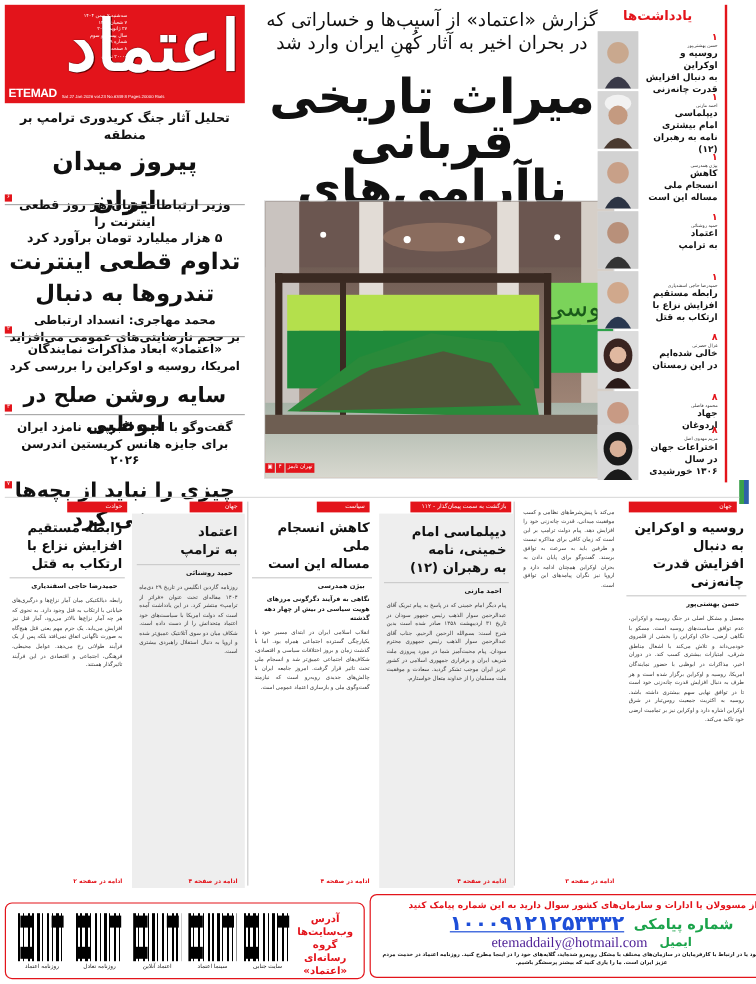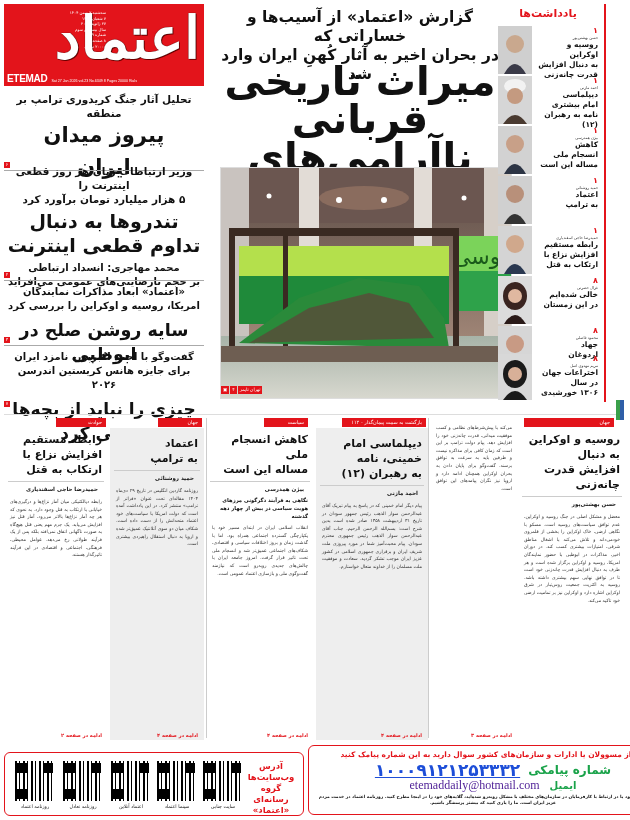--- a/index.html
+++ b/index.html
@@ -9,21 +9,21 @@
 
   
   #masthead { left: 4px; top: 4px; width: 200px; height: 82px; background: #e3141b; overflow: hidden; direction: ltr; }
   #logo-word { position: absolute; left: 26px; top: 0px; width: 170px; height: 70px; color: #fff; font-family: "DejaVu Serif", serif; font-weight: bold; font-size: 58px; line-height: 68px; text-align: right; direction: rtl; letter-spacing: -2px; text-shadow: 0 0 1px #000, 1px 1px 0 #700; }
   #mast-date { position: absolute; left: 58px; top: 6px; width: 44px; font-size: 4px; line-height: 5.6px; color: #fff; direction: rtl; text-align: right; }
   #mast-strip { position: absolute; left: 0; bottom: 0; width: 200px; height: 14px; display: flex; align-items: flex-end; padding: 0 3px 2px; gap: 4px; color:#fff; }
   #mast-brand { font-family: "Liberation Sans", sans-serif; font-size: 10px; font-weight: bold; letter-spacing: -0.3px; }
   #mast-meta { font-family: "Liberation Sans", sans-serif; font-size: 3.6px; white-space: nowrap; margin-bottom: 1px; }
 
   
-  #kicker { left: 212px; top: 8px; width: 296px; text-align: center; font-weight: bold; font-size: 15.5px; line-height: 19px; }
+  #kicker { left: 212px; top: 8px; width: 296px; text-align: center; font-weight: normal; font-size: 15.5px; line-height: 19px; }
   #main-title { left: 212px; top: 62px; width: 296px; text-align: center; font-weight: bold; font-size: 40px; line-height: 38px; letter-spacing: -1px; }
   #main-photo { left: 220px; top: 167px; width: 292px; height: 232px; overflow: hidden; border: 1px solid #ddd; }
   #photo-credit { left: 221px; top: 386px; height: 8px; display: flex; gap: 1px; direction: ltr; }
   #photo-credit span { background: #e3141b; color: #fff; font-size: 4.5px; line-height: 8px; padding: 0 2px; }
 
   
   .left-col { left: 4px; width: 200px; text-align: center; }
   .tsub { font-weight: bold; font-size: 10.5px; line-height: 14px; }
   .ttl { font-weight: bold; font-size: 19px; line-height: 24px; letter-spacing: -0.5px; }
   .tmid { font-weight: bold; font-size: 10px; line-height: 14px; }
@@ -153,22 +153,22 @@
   <div class="tsub">تحلیل آثار جنگ کریدوری ترامپ بر منطقه</div>
   <div class="ttl" style="font-size:21px;line-height:30px;">پیروز میدان</div>
   <div class="ttl" style="font-size:21px;line-height:30px;margin-top:2px;">ایران</div>
 </div>
 <div class="pgtag" style="left:4px;top:162px;">۶</div>
 <div class="hline" style="left:4px;top:170px;width:200px;"></div>
 
 <div class="abs left-col" style="top:164px;">
   <div class="tsub">وزیر ارتباطات زیان هر روز قطعی اینترنت را</div>
   <div class="tsub">۵ هزار میلیارد تومان برآورد کرد</div>
+  <div class="ttl">تداوم قطعی اینترنت</div>
   <div class="ttl" style="margin-top:3px;">تندروها به دنبال</div>
-  <div class="ttl">تداوم قطعی اینترنت</div>
   <div class="tmid" style="margin-top:4px;">محمد مهاجری: انسداد ارتباطی</div>
   <div class="tmid">بر حجم نارضایتی‌های عمومی می‌افزاید</div>
 </div>
 <div class="pgtag" style="left:4px;top:272px;">۲</div>
 <div class="hline" style="left:4px;top:280px;width:200px;"></div>
 
 <div class="abs left-col" style="top:285px;">
   <div class="tmid">«اعتماد» ابعاد مذاکرات نمایندگان</div>
   <div class="tmid">امریکا، روسیه و اوکراین را بررسی کرد</div>
   <div class="ttl" style="font-size:17.5px;margin-top:5px;">سایه روشن صلح در ابوظبی</div>

